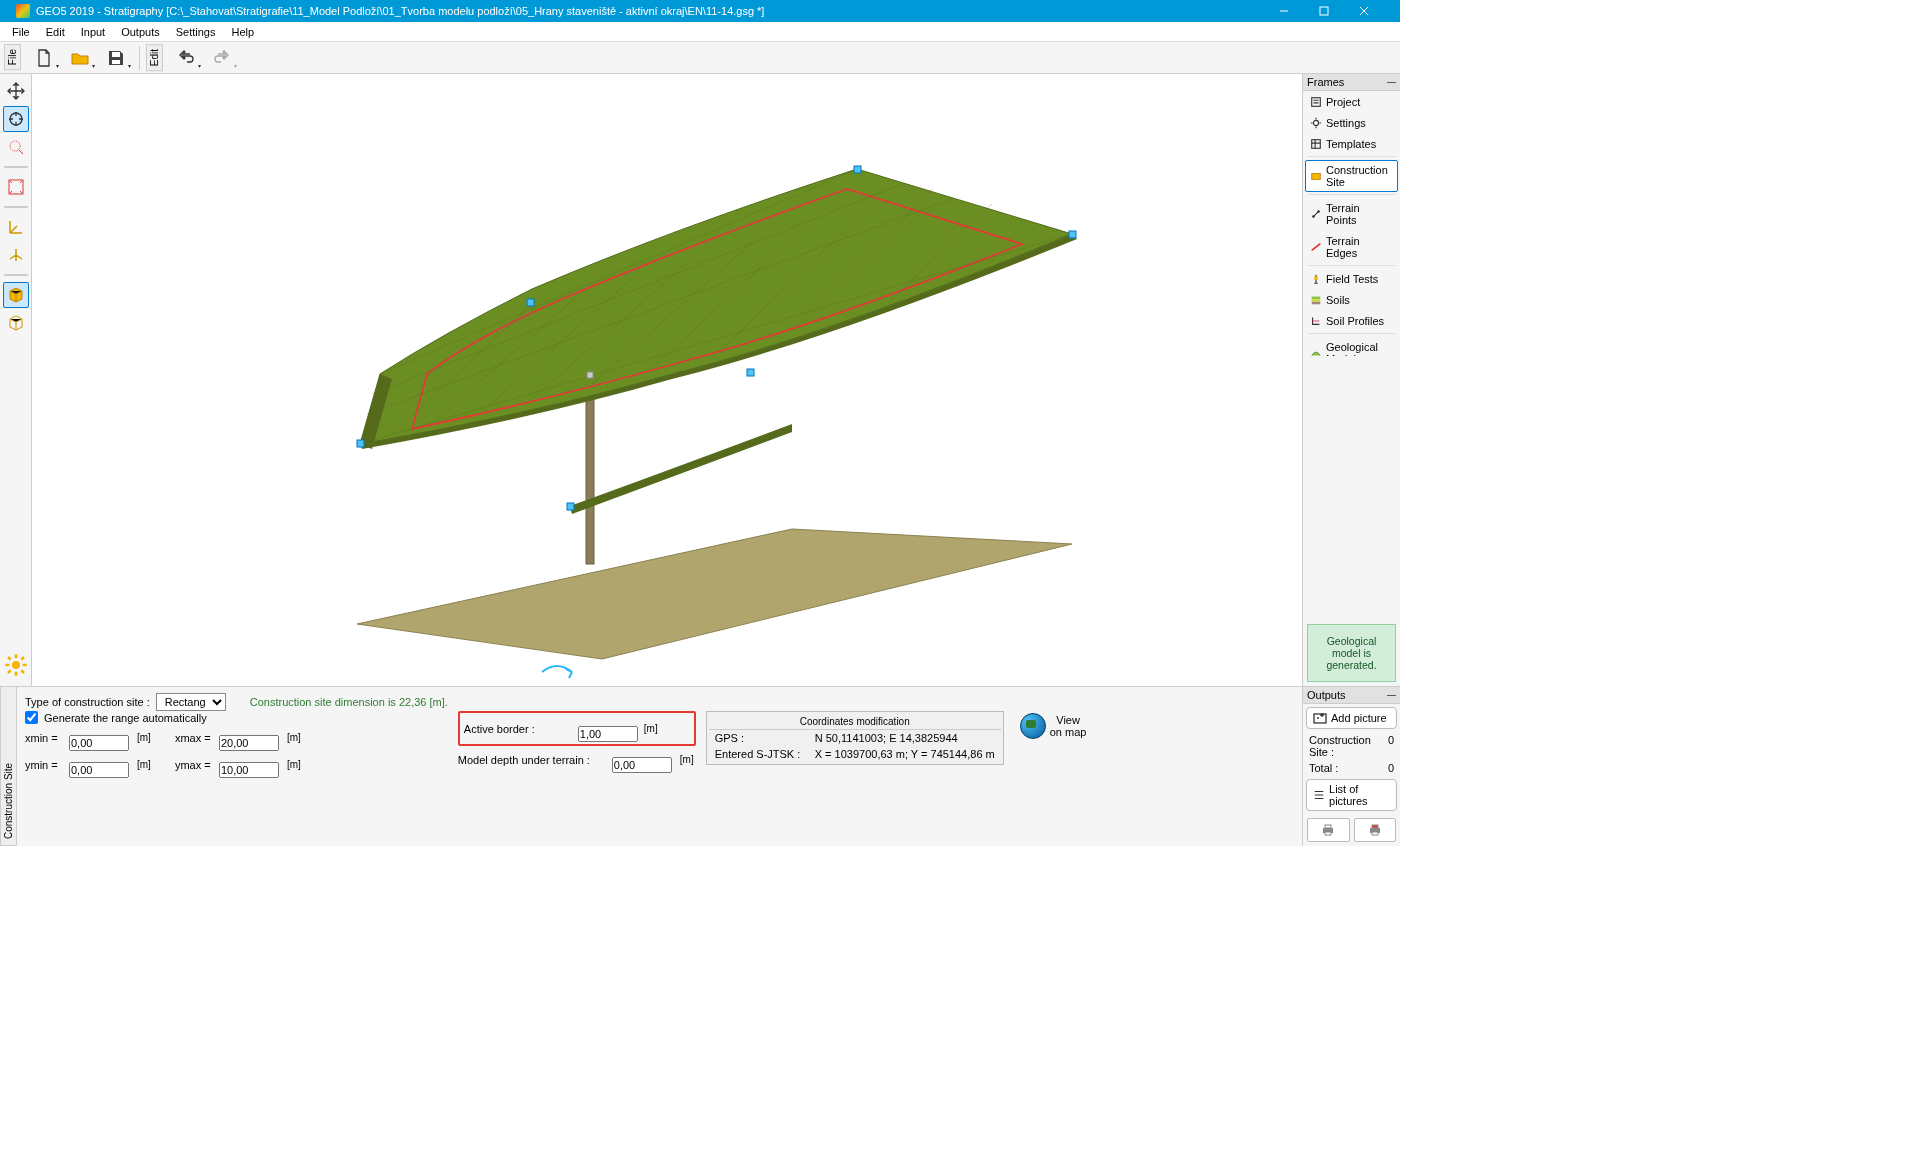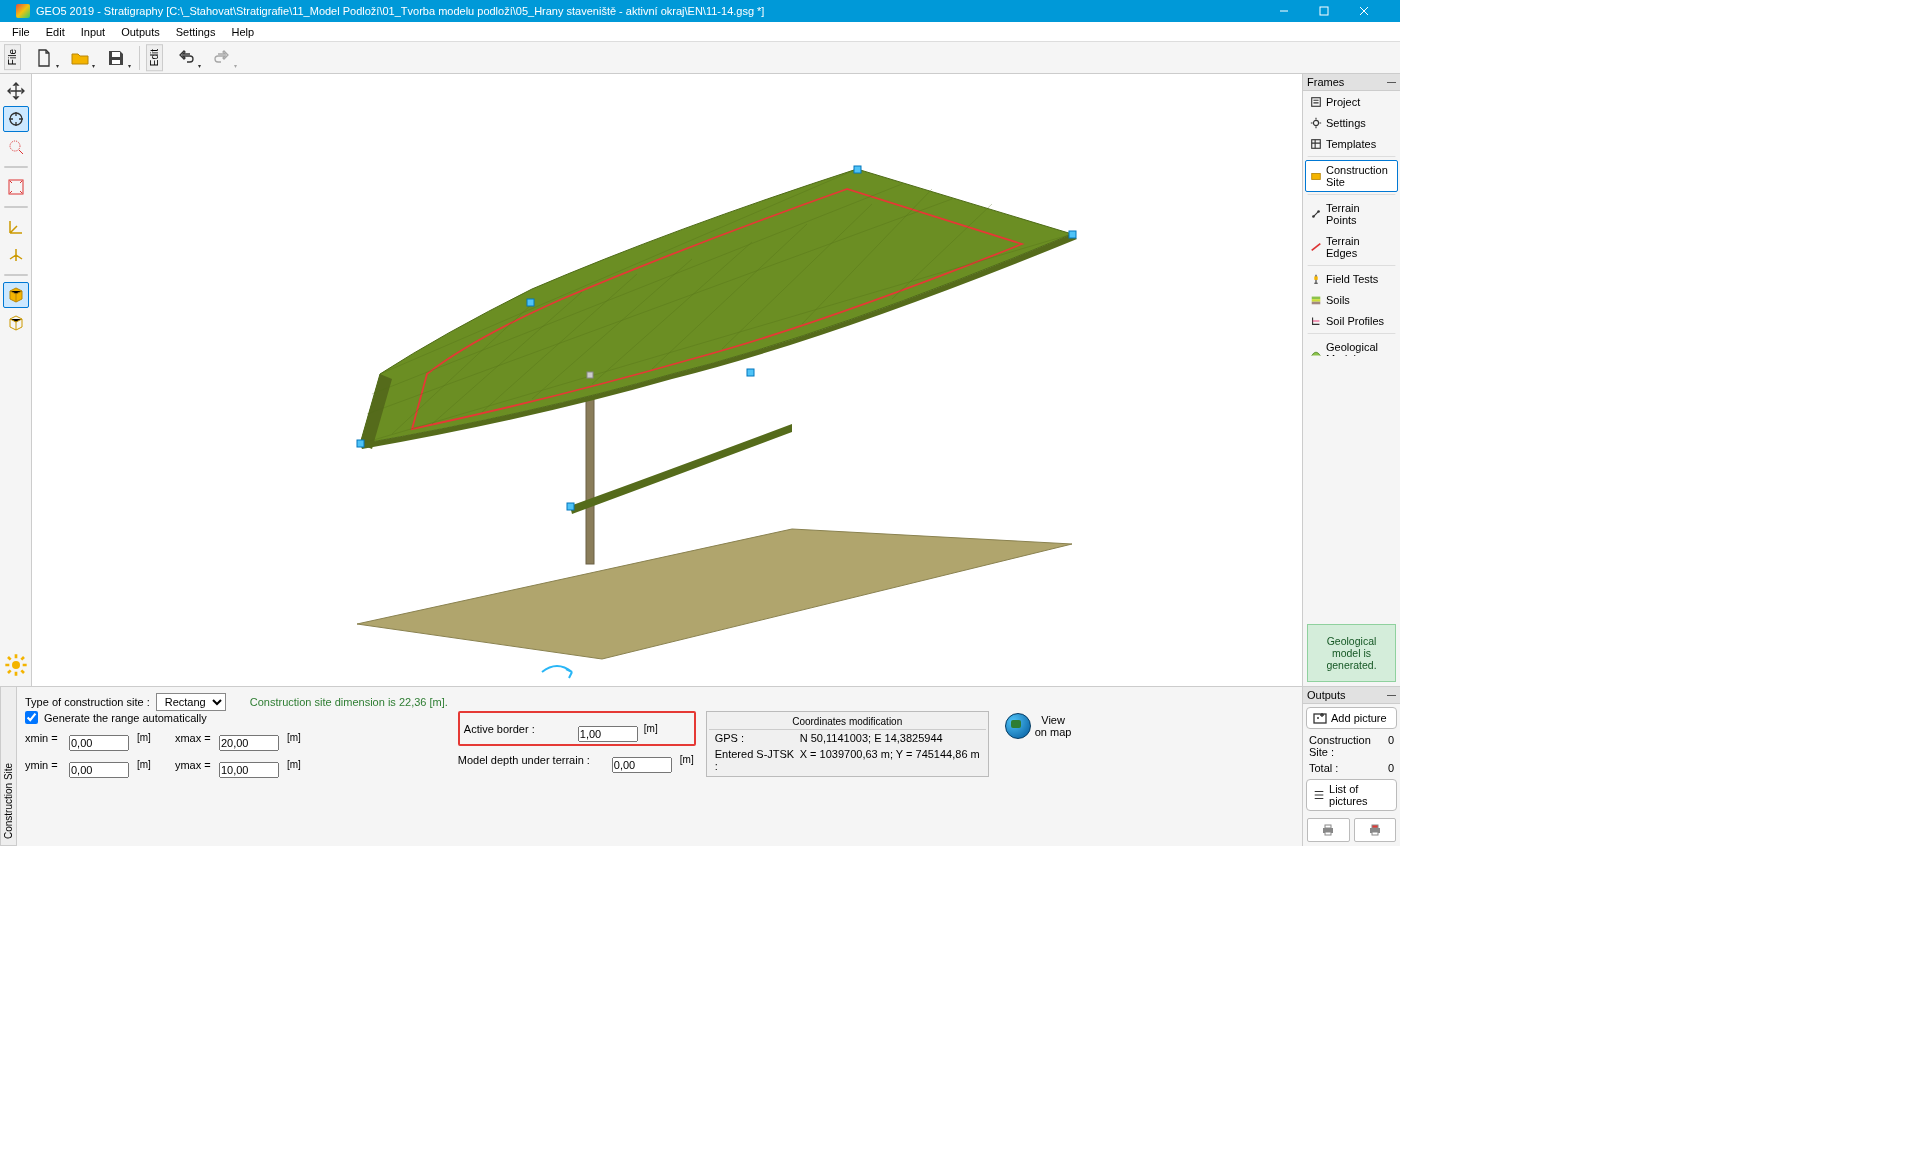--- a/index.html
+++ b/index.html
@@ -61,21 +61,21 @@
 .row label,.row span.lbl { font-size:11px; }
 select,input[type=text] { font-size:11px; padding:1px 4px; border:1px solid #888; background:#fff; text-align:right; }
 select { width:70px; text-align:left; }
 input.num { width:60px;margin-top:11px; }
 .unit { font-size:10px; padding:0 2px; }
 .dimtxt { color:#2e7d32; font-size:11px; }
 .hl { border:2px solid #e53935; border-radius:2px; padding:2px 4px; display:flex; align-items:center; gap:4px; }
 .coordbox { border:1px solid #bbb; background:#f0f0f0; padding:2px; display:flex; flex-direction:column; }
 .coordhdr { text-align:center; padding:2px; border-bottom:1px solid #ccc; font-size:10px; }
 .coordrow { display:flex; padding:2px 6px; font-size:10.5px; }
-.coordrow .k { width:85px; }
+.coordrow .k { width:100px; }
 .mapbtn { display:flex; align-items:center; gap:4px; padding:2px 6px; cursor:pointer; }
 .globe { width:26px; height:26px; border-radius:50%; background:radial-gradient(circle at 30% 30%,#4fc3f7,#01579b); border:1px solid #013a63; position:relative; }
 .globe:after { content:""; position:absolute; left:5px; top:6px; width:10px; height:8px; background:#2e7d32; border-radius:2px; }
 
 
 .outputs { width:98px; border-left:1px solid #ccc; border-top:1px solid #ccc; background:#f5f5f5; display:flex; flex-direction:column; }
 .obtn { display:flex; align-items:center; gap:4px; padding:3px 6px; border:1px solid #bbb; margin:3px; background:#fff; cursor:pointer; font-size:10.5px; border-radius:4px; }
 .orow { display:flex; justify-content:space-between; padding:2px 6px; font-size:10.5px; }
 .printrow { display:flex; gap:4px; margin:4px; }
 .printrow .pbtn { flex:1; border:1px solid #bbb; background:#fff; padding:4px; display:flex; align-items:center; justify-content:center; cursor:pointer; border-radius:2px; }

